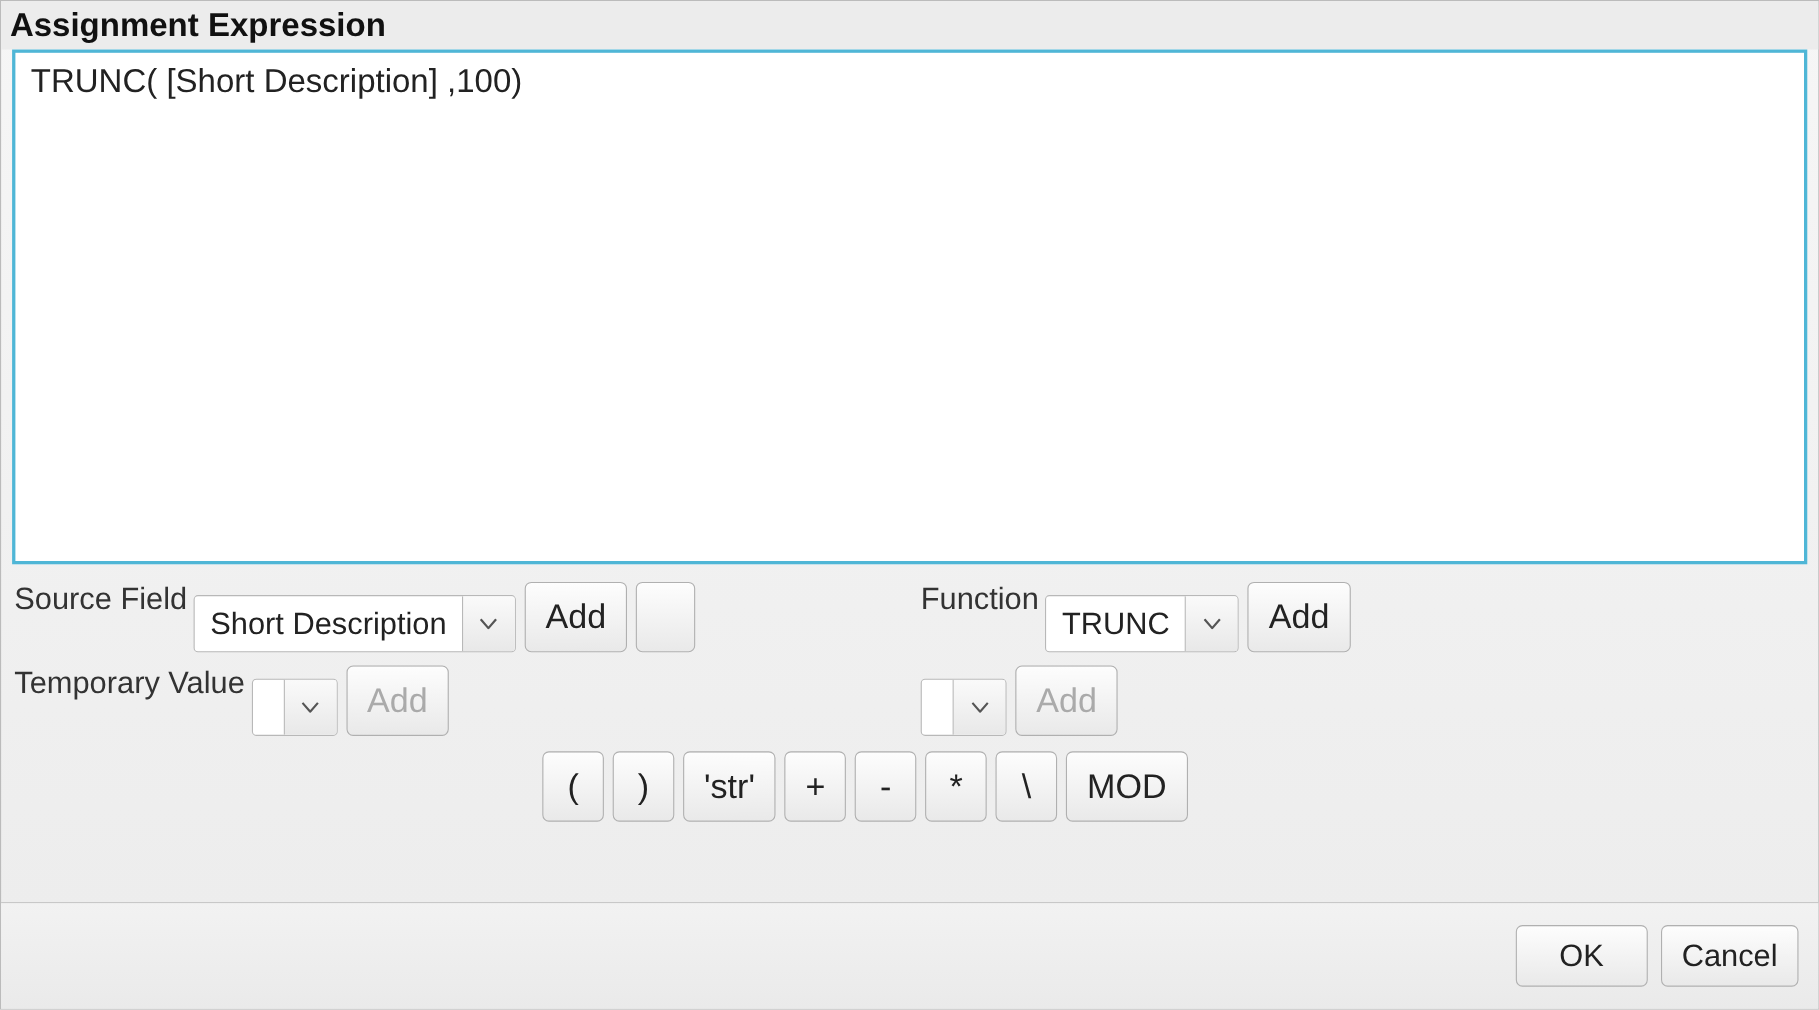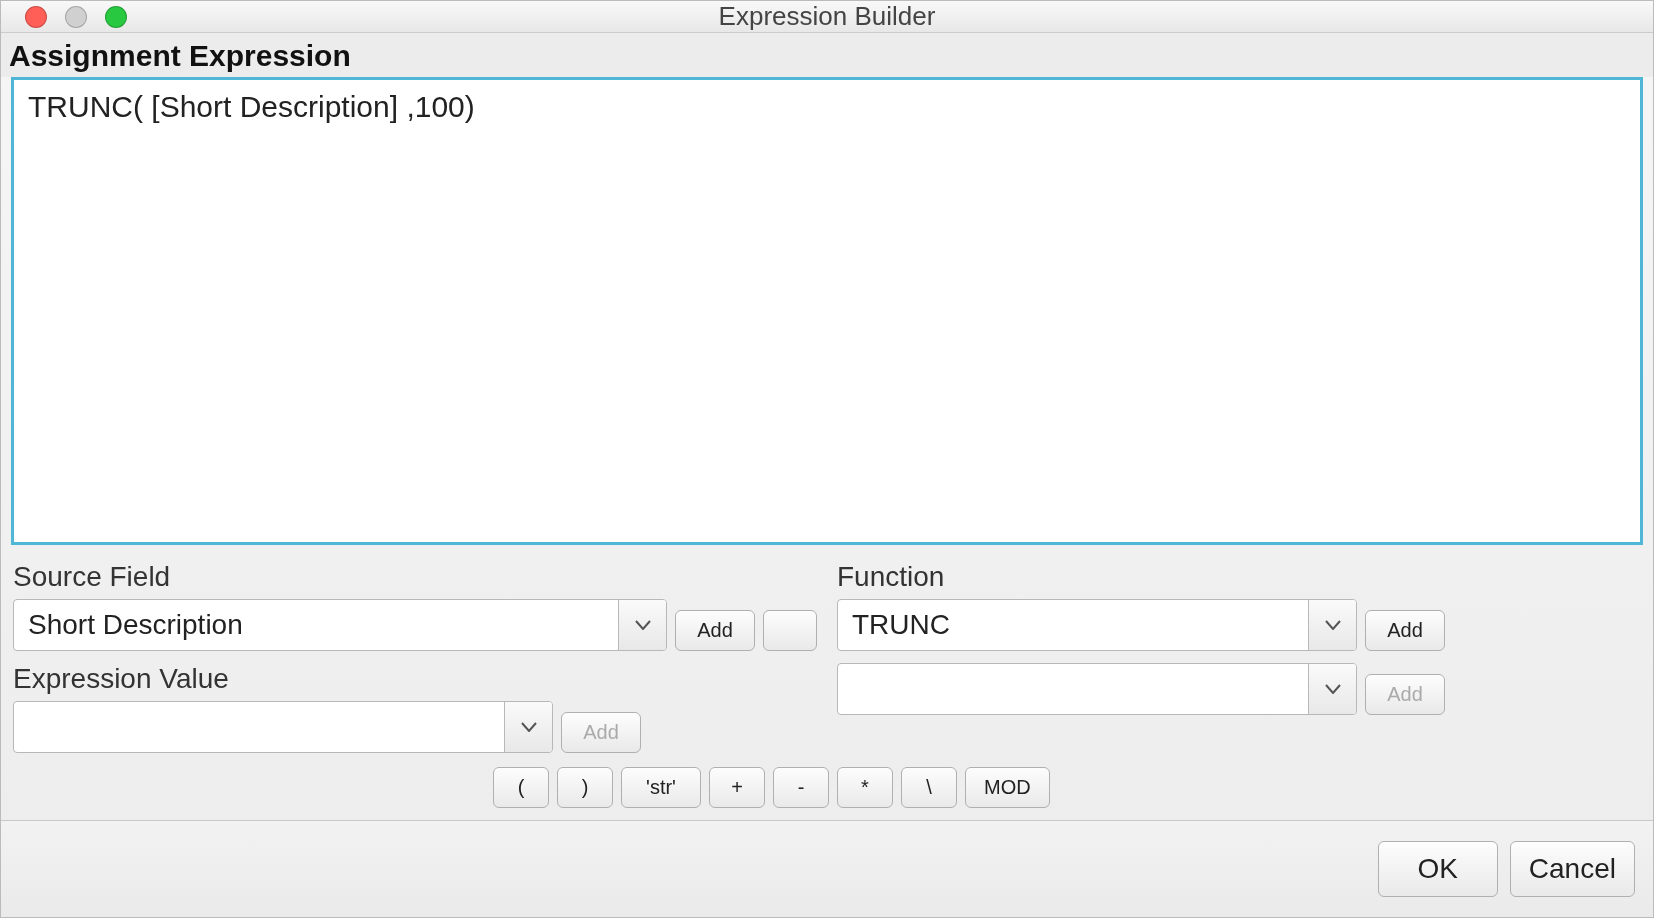--- a/index.html
+++ b/index.html
@@ -76,21 +76,21 @@
   }
   .form-grid {
     display: grid;
     grid-template-columns: 1fr 1fr;
     column-gap: 20px;
     row-gap: 12px;
     padding: 6px 12px 0 12px;
   }
   .form-cell {
     display: flex;
-    flex-direction: column;
+    flex-direction: row;
     gap: 6px;
   }
   .field-label {
     font-size: 28px;
     color: #333;
     font-weight: 400;
   }
   .field-row {
     display: flex;
     align-items: flex-end;
@@ -117,27 +117,27 @@
   .combo-btn {
     width: 48px;
     background: linear-gradient(to bottom, #fafafa, #e8e8e8);
     border-left: 1px solid #b8b8b8;
     display: flex;
     align-items: center;
     justify-content: center;
   }
   .combo-btn svg { width: 16px; height: 10px; }
   .btn {
-    height: 41px;
+    height: 64px;
     min-width: 80px;
     padding: 0 18px;
     border: 1px solid #b0b0b0;
     border-radius: 6px;
     background: linear-gradient(to bottom, #fdfdfd, #e9e9e9);
-    font-size: 20px;
+    font-size: 31px;
     color: #222;
     display: flex;
     align-items: center;
     justify-content: center;
     cursor: pointer;
   }
   .btn.disabled {
     color: #aaa;
     cursor: default;
   }
@@ -170,28 +170,20 @@
     gap: 12px;
     align-items: flex-end;
   }
   .footer .btn { min-width: 120px; height: 56px; font-size: 28px; }
 </style>
 </head>
 <body>
 
 <div class="window">
 
-  <div class="titlebar">
-    <div class="traffic-lights">
-      <div class="traffic-light tl-close"></div>
-      <div class="traffic-light tl-min"></div>
-      <div class="traffic-light tl-max"></div>
-    </div>
-    <div class="titlebar-title">Expression Builder</div>
-  </div>
 
   <div class="content">
 
     <div class="section-label">Assignment Expression</div>
 
     <textarea class="expression-area" style="">TRUNC( [Short Description] ,100)</textarea>
 
     <div class="form-grid">
 
       <div class="form-cell">
@@ -219,21 +211,21 @@
               <svg viewBox="0 0 16 10">
                   <path d="M1 1 L8 9 L15 1" fill="none" stroke="#555" stroke-width="2"></path>
                 </svg>
             </div>
           </div>
           <div class="btn">Add</div>
         </div>
       </div>
 
       <div class="form-cell">
-        <div class="field-label">Expression Value</div>
+        <div class="field-label">Temporary Value</div>
         <div class="field-row">
           <div class="combo temp-combo">
             <div class="combo-text"></div>
             <div class="combo-btn">
               <svg viewBox="0 0 16 10">
                   <path d="M1 1 L8 9 L15 1" fill="none" stroke="#555" stroke-width="2"></path>
                 </svg>
             </div>
           </div>
           <div class="btn disabled">Add</div>

